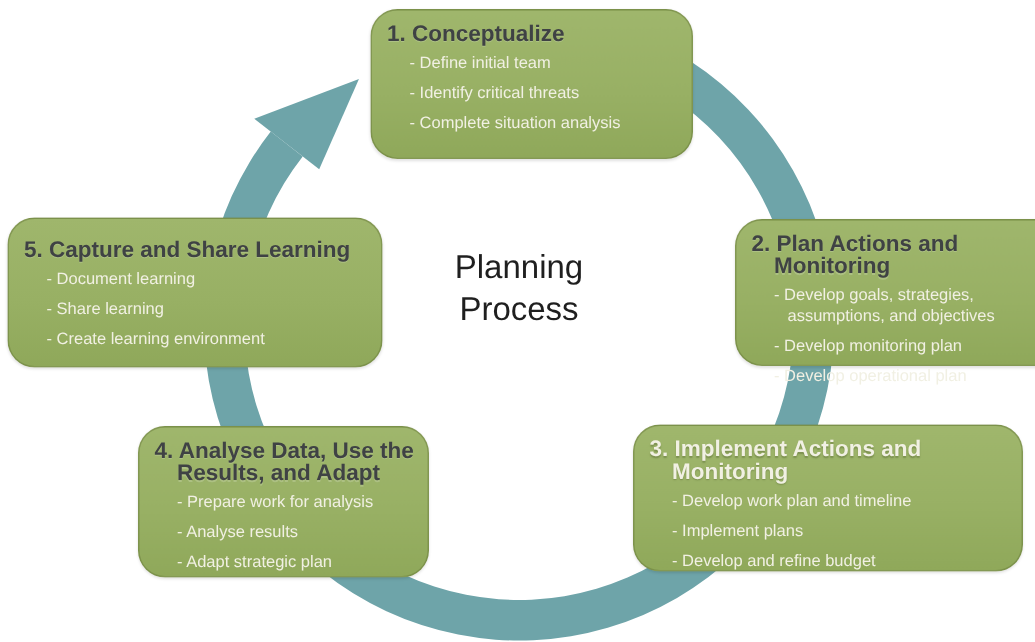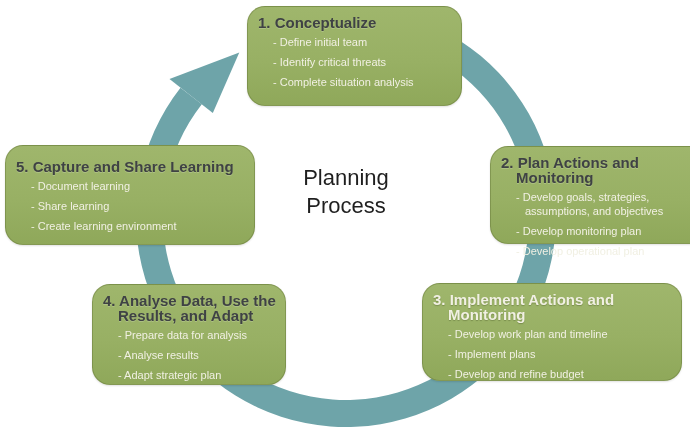--- a/index.html
+++ b/index.html
@@ -111,21 +111,21 @@
     <div class="bullets">
         <div class="bullet">- Develop work plan and timeline</div>
         <div class="bullet">- Implement plans</div>
         <div class="bullet">- Develop and refine budget</div>
       </div>
   </div>
 
   <div class="step-box step-4">
     <div class="box-title">4. Analyse Data, Use the Results, and Adapt</div>
     <div class="bullets">
-        <div class="bullet">- Prepare data for analysis</div>
+        <div class="bullet">- Prepare work for analysis</div>
         <div class="bullet">- Analyse results</div>
         <div class="bullet">- Adapt strategic plan</div>
       </div>
   </div>
 
   <div class="step-box step-5">
     <div class="box-title">5. Capture and Share Learning</div>
     <div class="bullets">
         <div class="bullet">- Document learning</div>
         <div class="bullet">- Share learning</div>

